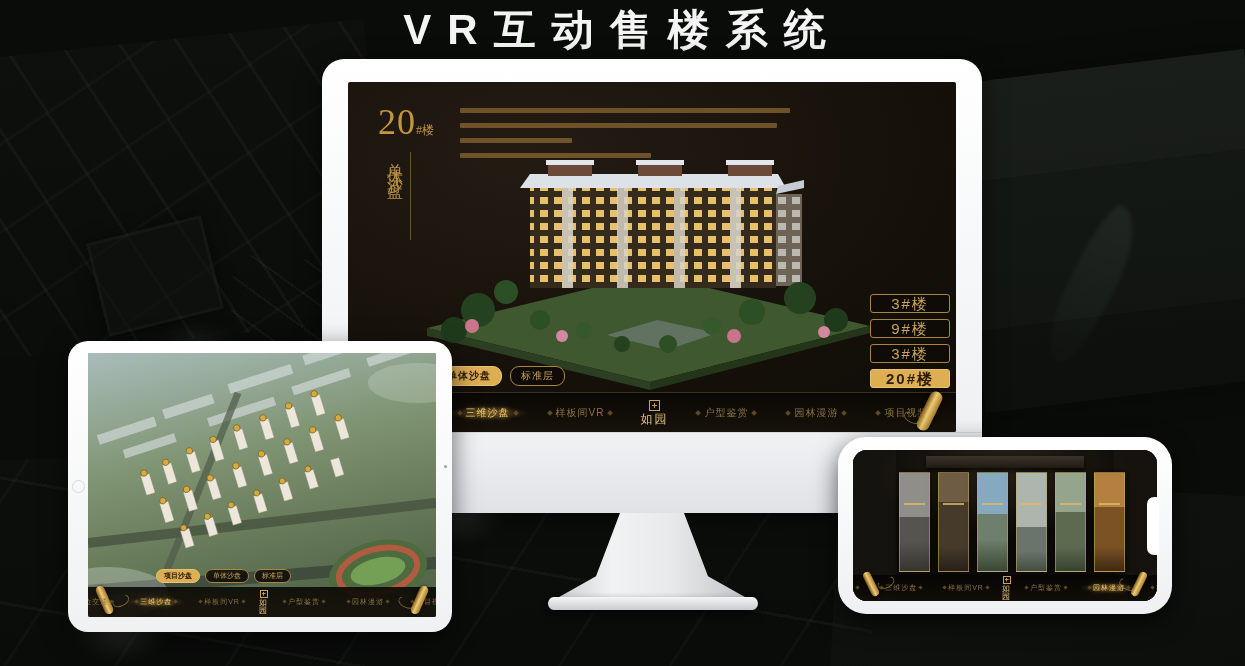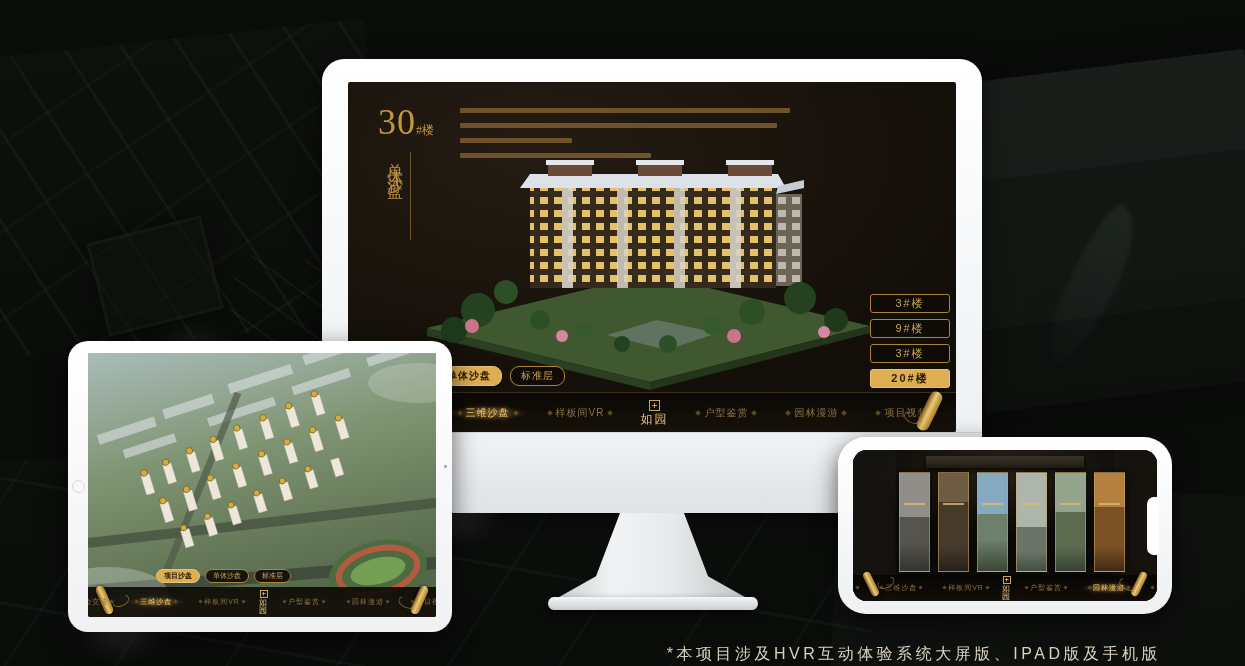--- a/index.html
+++ b/index.html
@@ -120,21 +120,21 @@
     font-family:"Liberation Serif", serif; }
   .scr-heading .num { font-size:36px; line-height:1; letter-spacing:1px; }
   .scr-heading .suf { font-size:12px; }
   .scr-sub-vert { position:absolute; left:36px; top:68px; writing-mode:vertical-rl;
     font-family:"Liberation Serif", serif; font-size:16px; letter-spacing:7px; color:#b98f42; }
   .scr-rule { position:absolute; left:62px; top:70px; width:1px; height:88px; background:rgba(185,143,66,.5); }
   .scr-para { position:absolute; left:112px; top:26px; width:330px; }
   .scr-para .ln { height:5px; margin-bottom:10px; background:#7d5d2e; opacity:.85; border-radius:1px; }
   .building-svg { position:absolute; left:64px; top:48px; width:480px; height:270px; }
   .floor-btns { position:absolute; right:6px; top:212px; width:80px; display:flex; flex-direction:column; gap:6px; }
-  .floor-btn { height:19px; font-size:11px; line-height:17px; border-radius:3px; letter-spacing:2px; }
+  .floor-btn { height:19px; font-size:15px; line-height:17px; border-radius:3px; letter-spacing:2px; }
   .scr-tabs { position:absolute; left:14px; bottom:46px; display:flex; gap:8px; }
   .scr-tab { font-size:10px; padding:2px 10px; letter-spacing:1px; }
   .scr-navbar {
     position:absolute; left:0; right:0; bottom:0; height:40px;
     background:linear-gradient(#0a0805,#17120a); border-top:1px solid #3c301a;
     display:flex; align-items:center; justify-content:center; gap:10px; font-size:10px;
   }
   .scr-navbar .logo-block { margin:0 8px; }
   .scr-navbar .logo-seal { width:11px; height:11px; }
   .scr-navbar .logo-text { font-size:12px; margin-top:2px; }
@@ -212,26 +212,27 @@
   <div class="bg-panel bg-plaque"></div>
   <div class="bg-panel bg-rays"></div>
   <div class="bg-panel bg-city-r"></div>
   <div class="bg-panel bg-river"></div>
   <div class="bg-panel bg-map-bl"></div>
   <div class="bg-panel bg-panel-br"></div>
   <div class="smoke smoke-a"></div>
   <div class="smoke smoke-b"></div>
   <div class="smoke smoke-c"></div>
 
+  <div class="page-title">VR互动售楼系统</div>
 
   <div class="monitor-body">
     <div class="monitor-screen">
 
       <div class="scr-heading">
-        <span class="num">30</span><span class="suf">#楼</span>
+        <span class="num">20</span><span class="suf">#楼</span>
       </div>
       <div class="scr-sub-vert">单体沙盘</div>
       <div class="scr-rule"></div>
 
       <div class="scr-para">
         <div class="ln" style="width:100%"></div>
         <div class="ln" style="width:96%"></div>
         <div class="ln" style="width:34%"></div>
         <div class="ln" style="width:58%; margin-top:6px"></div>
       </div>
@@ -458,14 +459,13 @@
         </span>
         <span class="nav-item">户型鉴赏</span>
         <span class="nav-item active">园林漫游</span>
         <span class="nav-item">项目视频</span>
         <span class="scroll-handle ph-scroll-r"></span>
       </div>
     </div>
     <div class="phone-notch"></div>
   </div>
 
-  <div class="footer-note">*本项目涉及HVR互动体验系统大屏版、IPAD版及手机版</div>
 </div>
 
 </body></html>

